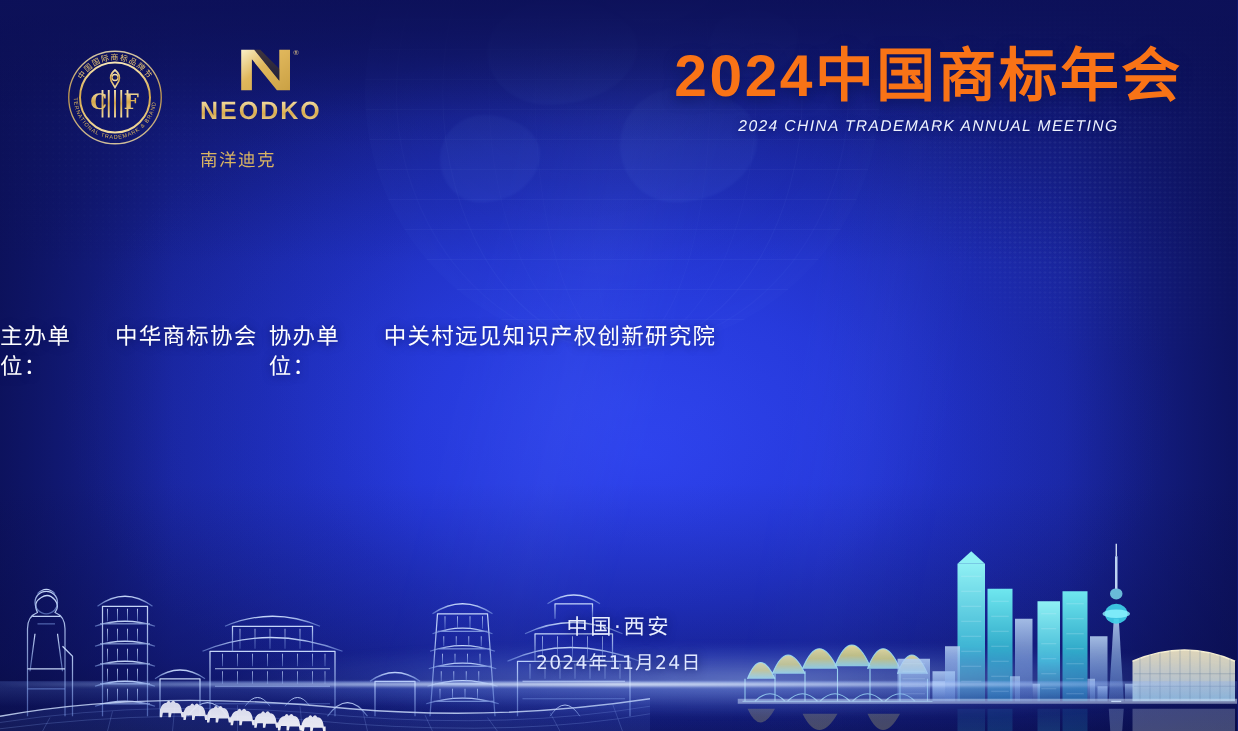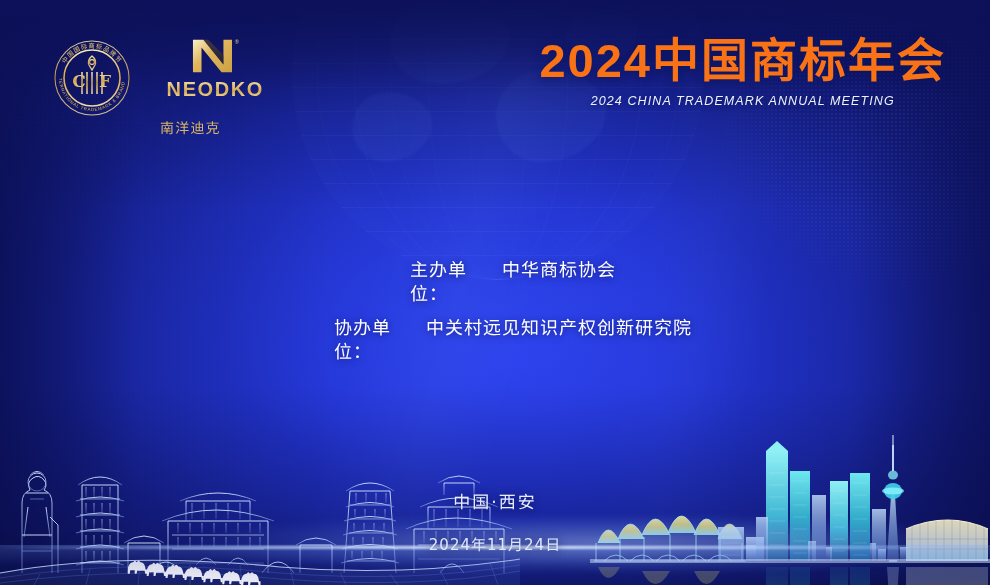--- a/index.html
+++ b/index.html
@@ -88,21 +88,21 @@
     position:absolute;left:0;top:0;width:100%;height:118px;
     background:linear-gradient(180deg, rgba(14,18,96,.55) 0%, rgba(14,18,96,.18) 60%, rgba(0,0,0,0) 100%);
   }
 
   
   .logos{position:absolute;left:46px;top:32px;display:flex;align-items:center;gap:22px;}
   .cta-logo{width:92px;height:92px;position:relative;}
   .neodko{position:relative;width:104px;height:84px;}
   .neodko .nmark{display:block;margin:0 auto;}
   .neodko .word{
-    text-align:right;font-size:20px;letter-spacing:1.6px;font-weight:700;
+    text-align:left;font-size:20px;letter-spacing:1.6px;font-weight:700;
     color:#e9c470;line-height:1;margin-top:3px;
     background:linear-gradient(180deg,#f6e4b0 0%,#d8ab4e 60%,#f3dfa8 100%);
     -webkit-background-clip:text;background-clip:text;-webkit-text-fill-color:transparent;
   }
   .neodko .cn{
     text-align:left;font-size:14px;letter-spacing:1.2px;color:#d9b463;
     margin-top:18px;font-family:"DejaVu Sans",sans-serif;
   }
 
   
@@ -130,44 +130,43 @@
   .headline{
     margin-top:13px;
     font-size:50px;font-weight:700;color:#ffffff;letter-spacing:2px;line-height:1.12;
     font-family:"DejaVu Serif","Liberation Serif",serif;
     text-shadow:0 3px 14px rgba(8,16,80,.8), 0 0 26px rgba(120,160,255,.28);
   }
 
   
   .orgs{
     position:absolute;left:0;right:0;top:258px;
-    display:flex;flex-direction:column;align-items:center;gap:9px;
+    display:flex;flex-direction:row;align-items:center;gap:9px;
     font-family:"DejaVu Sans",sans-serif;
-    padding-left:36px;
   }
   .org-row{
     display:flex;align-items:baseline;
     font-size:18px;color:#ffffff;letter-spacing:1px;line-height:1.35;
     text-shadow:0 1px 7px rgba(8,16,80,.7);
   }
   .org-row .lab{width:92px;text-align:left;flex:none;}
   .org-row .val{text-align:right;}
   .org-row.cont .lab{visibility:hidden;}
 
   
   .footer{
     position:absolute;left:0;right:0;top:492px;text-align:center;
     font-family:"DejaVu Sans",sans-serif;z-index:6;
   }
   .footer .city{
     font-size:17px;color:#e8eeff;letter-spacing:2px;line-height:1.25;
     text-shadow:0 1px 8px rgba(8,16,80,.85);
   }
   .footer .date{
-    margin-top:20px;font-size:15px;color:#dfe7ff;letter-spacing:1px;
+    margin-top:5px;font-size:15px;color:#dfe7ff;letter-spacing:1px;
     text-shadow:0 1px 8px rgba(8,16,80,.85);
   }
 
   
   .sky-left{position:absolute;left:0;bottom:0;width:520px;height:160px;z-index:3;}
   .sky-right{position:absolute;right:0;bottom:0;width:400px;height:160px;z-index:3;}
   .horizon{
     position:absolute;left:0;right:0;bottom:36px;height:3px;z-index:4;
     background:linear-gradient(90deg, rgba(255,255,255,0) 0%, rgba(190,215,255,.55) 18%, rgba(235,245,255,.95) 50%, rgba(190,215,255,.5) 82%, rgba(255,255,255,0) 100%);
     filter:blur(1.2px);

